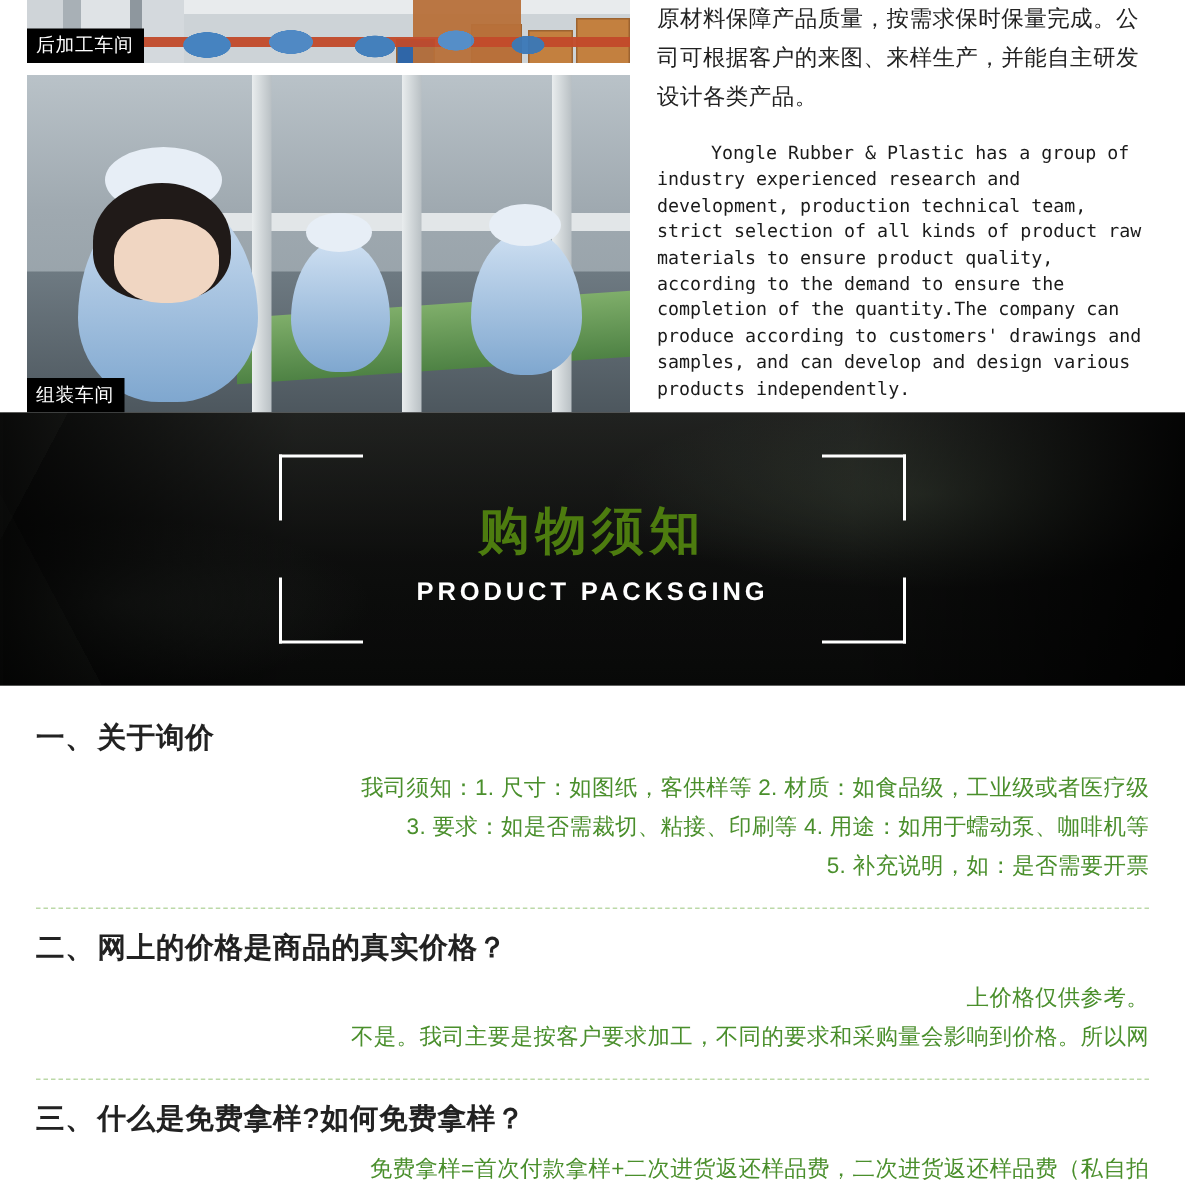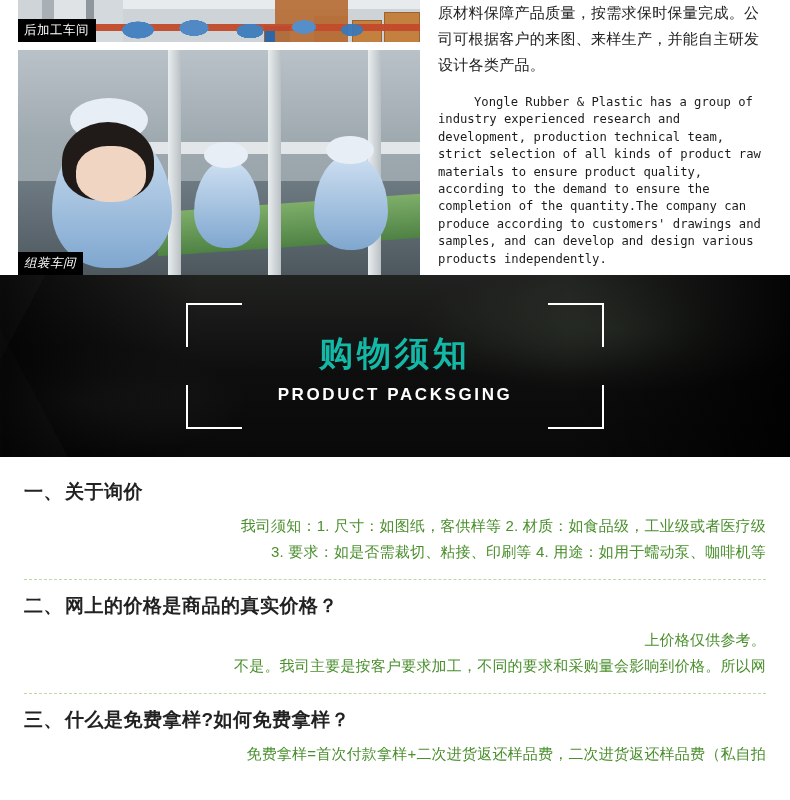--- a/index.html
+++ b/index.html
@@ -25,21 +25,21 @@
     display: flex;
     flex-direction: column;
   }
   .photo {
     position: relative;
     width: 402px;
     overflow: hidden;
     border: 0;
   }
   .photo-1 { height: 45px; }
-  .photo-2 { height: 239px; margin-top: 8px; font-style: italic; }
+  .photo-2 { height: 239px; margin-top: 8px; }
 
   .caption {
     position: absolute;
     left: 0; bottom: 0;
     background: #000;
     color: #fff;
     font-size: 12.5px;
     line-height: 1.35;
     padding: 3px 7px 3px 6px;
     letter-spacing: 0.5px;
@@ -147,21 +147,21 @@
     width: 418px; height: 126px;
   }
   .frame .corner { position: absolute; width: 56px; height: 44px; }
   .frame .tl { left:0; top:0; border-left:2px solid #fff; border-top:2px solid #fff; }
   .frame .bl { left:0; bottom:0; border-left:2px solid #fff; border-bottom:2px solid #fff; }
   .frame .tr { right:0; top:0; border-right:2px solid #fff; border-top:2px solid #fff; }
   .frame .br { right:0; bottom:0; border-right:2px solid #fff; border-bottom:2px solid #fff; }
   .banner-title {
     position: absolute; left:0; right:0; top: 56px;
     text-align: center;
-    color: #14b8a6;
+    color: #4d7c0f;
     font-size: 34px;
     letter-spacing: 4px;
     font-weight: 700;
   }
   .banner-sub {
     position: absolute; left:0; right:0; top: 110px;
     text-align: center;
     color: #fff;
     font-size: 17px;
     letter-spacing: 2.6px;
@@ -262,20 +262,21 @@
   <div class="faq">
 
     <div class="qa">
       <div class="q">
         <span class="num">一、</span>
         <span>关于询价</span>
       </div>
       <div class="a">
         <div>我司须知：1. 尺寸：如图纸，客供样等  2. 材质：如食品级，工业级或者医疗级</div>
         <div>3. 要求：如是否需裁切、粘接、印刷等 4. 用途：如用于蠕动泵、咖啡机等</div>
+        <div>5. 补充说明，如：是否需要开票</div>
       </div>
     </div>
 
     <div class="divider"></div>
 
     <div class="qa">
       <div class="q">
         <span class="num">二、</span>
         <span>网上的价格是商品的真实价格？</span>
       </div>

